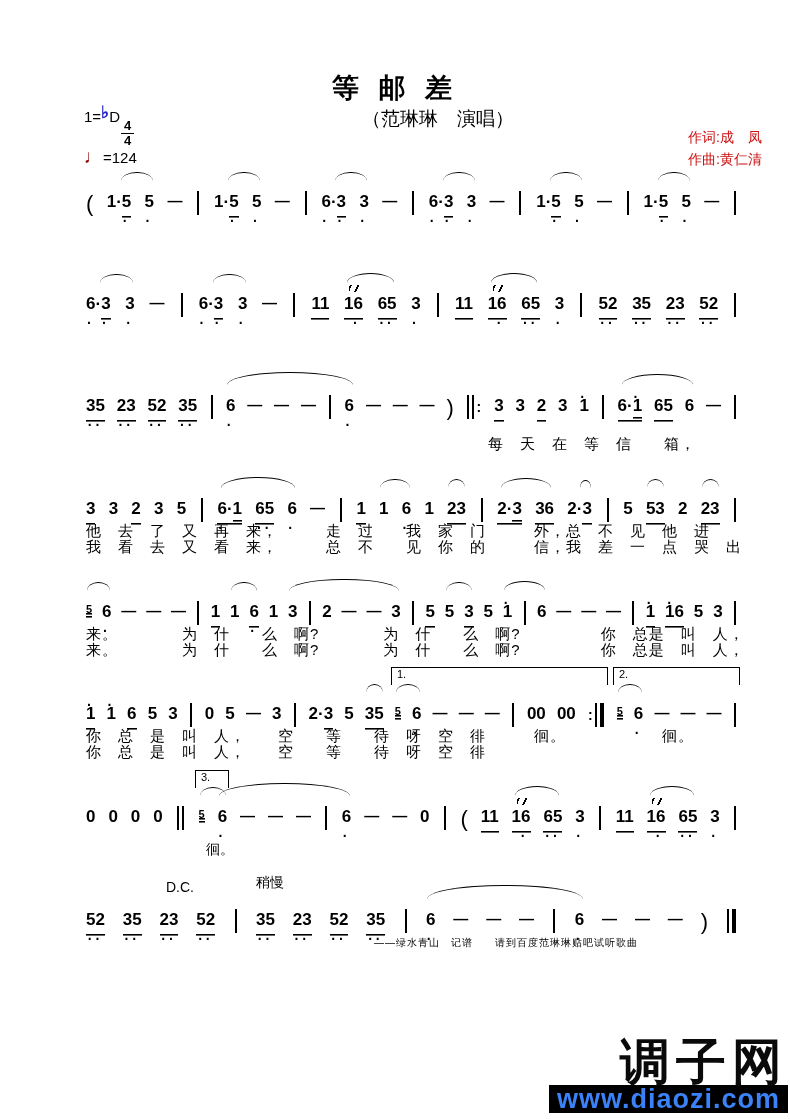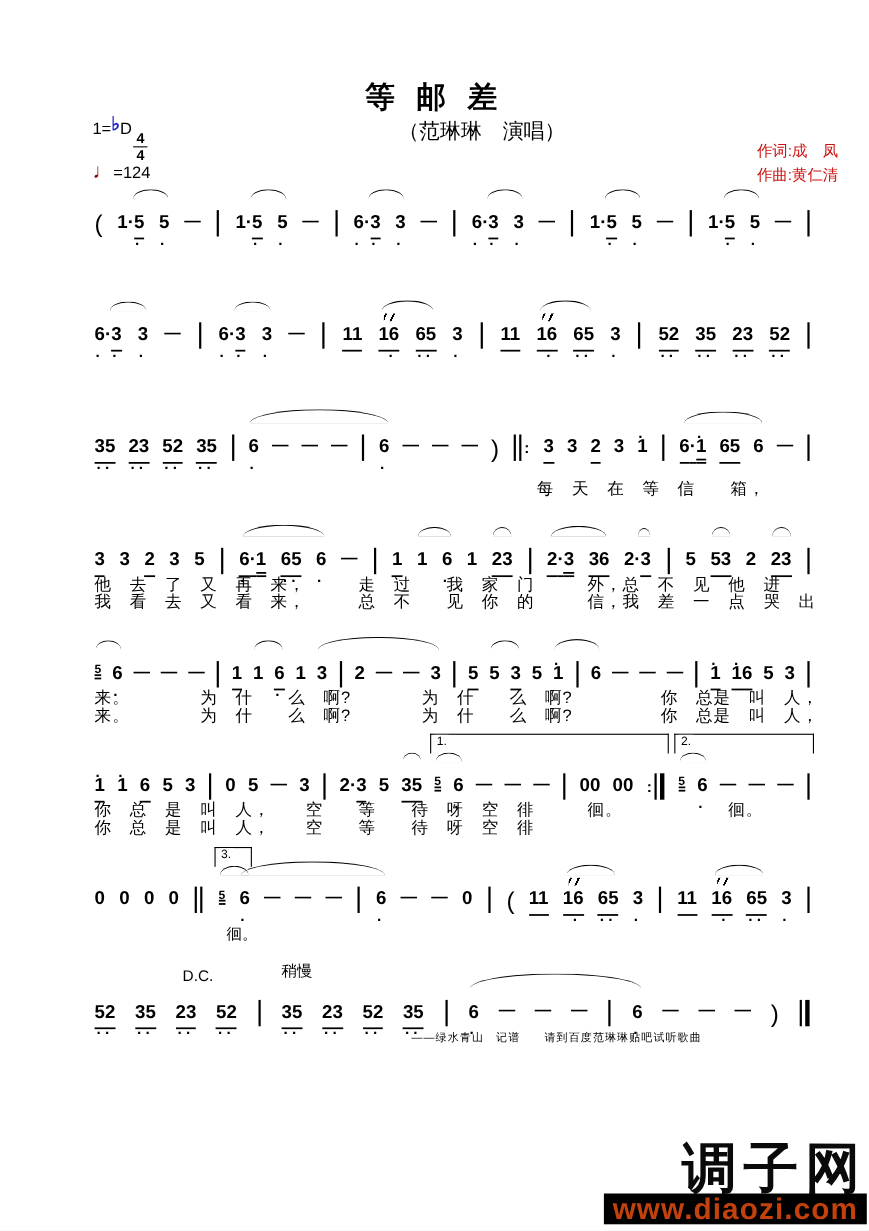--- a/index.html
+++ b/index.html
@@ -51,21 +51,21 @@
        background:repeating-linear-gradient(115deg,transparent 0 1px,var(--ink) 1px 2.8px,transparent 2.8px 6.5px);}
   .volta{position:absolute;top:-27px;height:17px;border-top:1.3px solid var(--ink);
          border-left:1.3px solid var(--ink);border-right:1.3px solid var(--ink);}
   .volta .vlabel{position:absolute;top:0px;left:3px;font-size:11px;background:#fff;padding:0 2px;}
   .lyr{position:absolute;font-size:15px;white-space:pre;letter-spacing:1px;}
   .mark{position:absolute;font-size:14px;white-space:pre;}
   
   .footer{position:absolute;left:374px;top:936px;font-size:10px;letter-spacing:1px;}
   .wm{position:absolute;right:2px;bottom:6px;text-align:right;}
   .wm-name{font-size:50px;font-weight:bold;letter-spacing:6px;line-height:1;color:#0a0a0a;}
-  .wm-url{margin-top:-2px;background:var(--wmbg);color:#c2410c;font-weight:bold;
+  .wm-url{margin-top:-2px;background:var(--wmbg);color:#3b82f6;font-weight:bold;
           font-size:27px;padding:0 8px;letter-spacing:1px;line-height:1.05;}
 </style>
 </head>
 <body>
 
 <div class="page">
   <div class="title">等 邮 差</div>
   <div class="subtitle">（范琳琳　演唱）</div>
   <div class="credits">
     <div>作词:成　凤</div>

